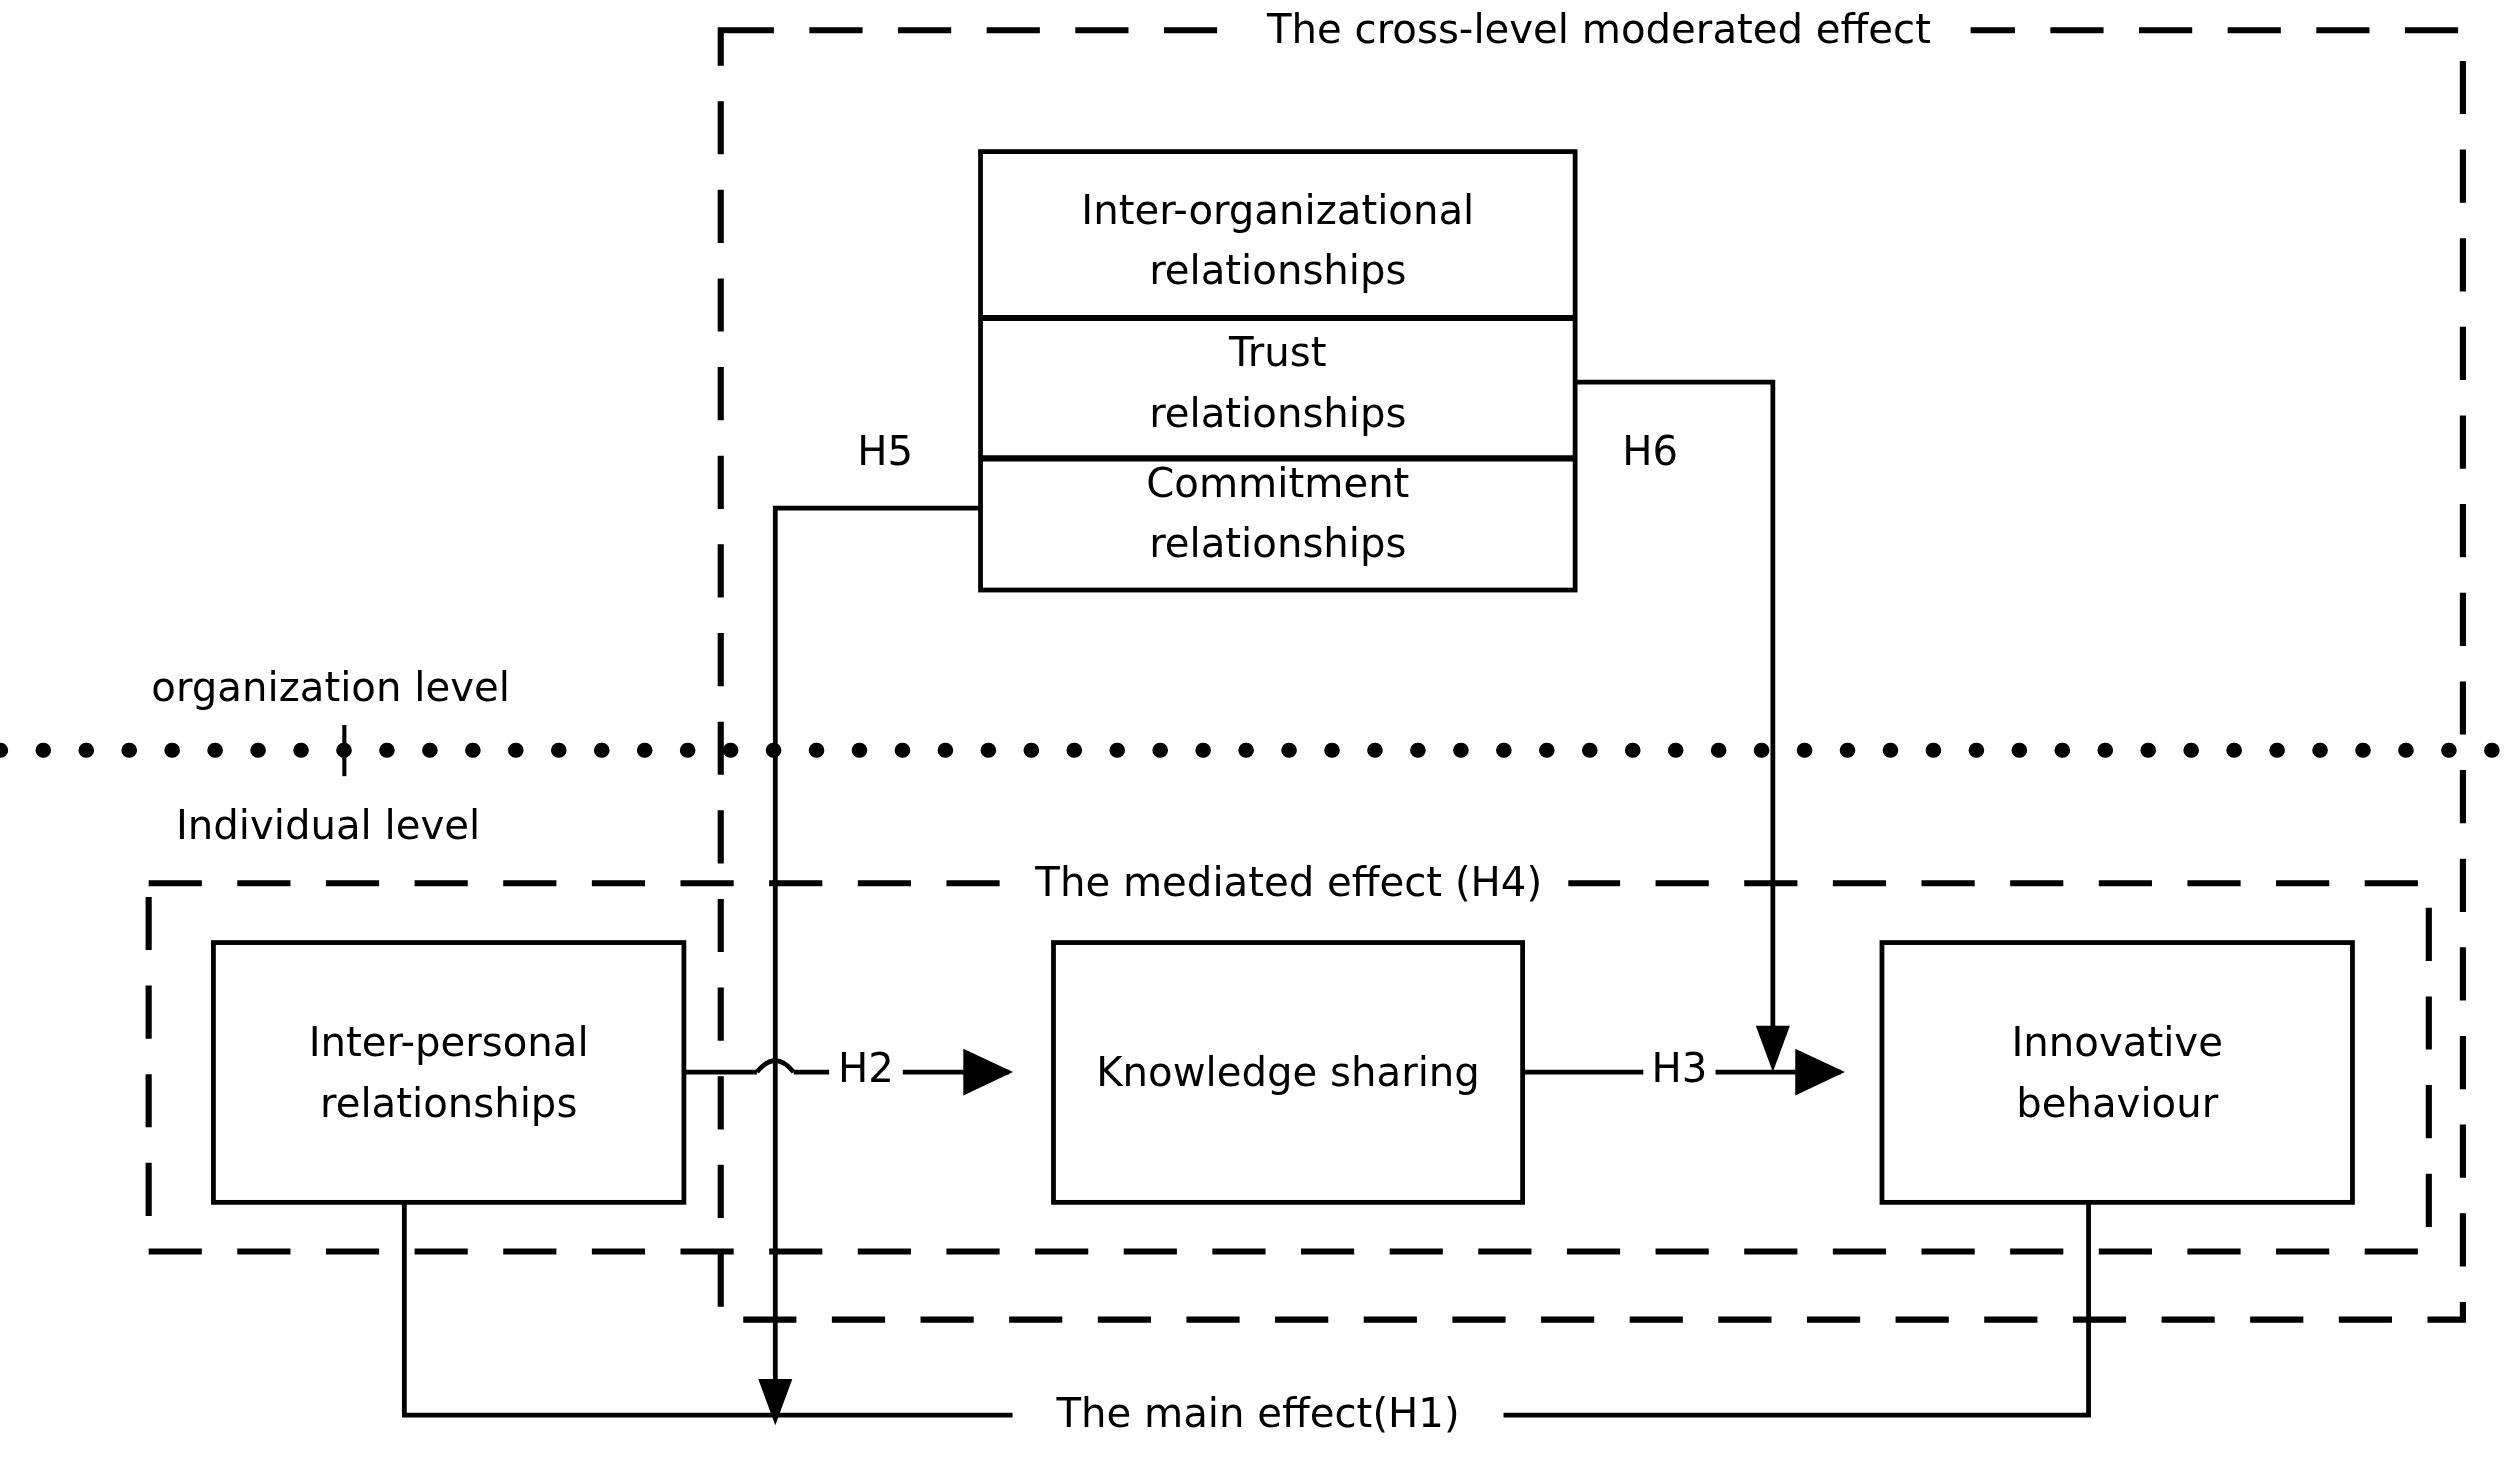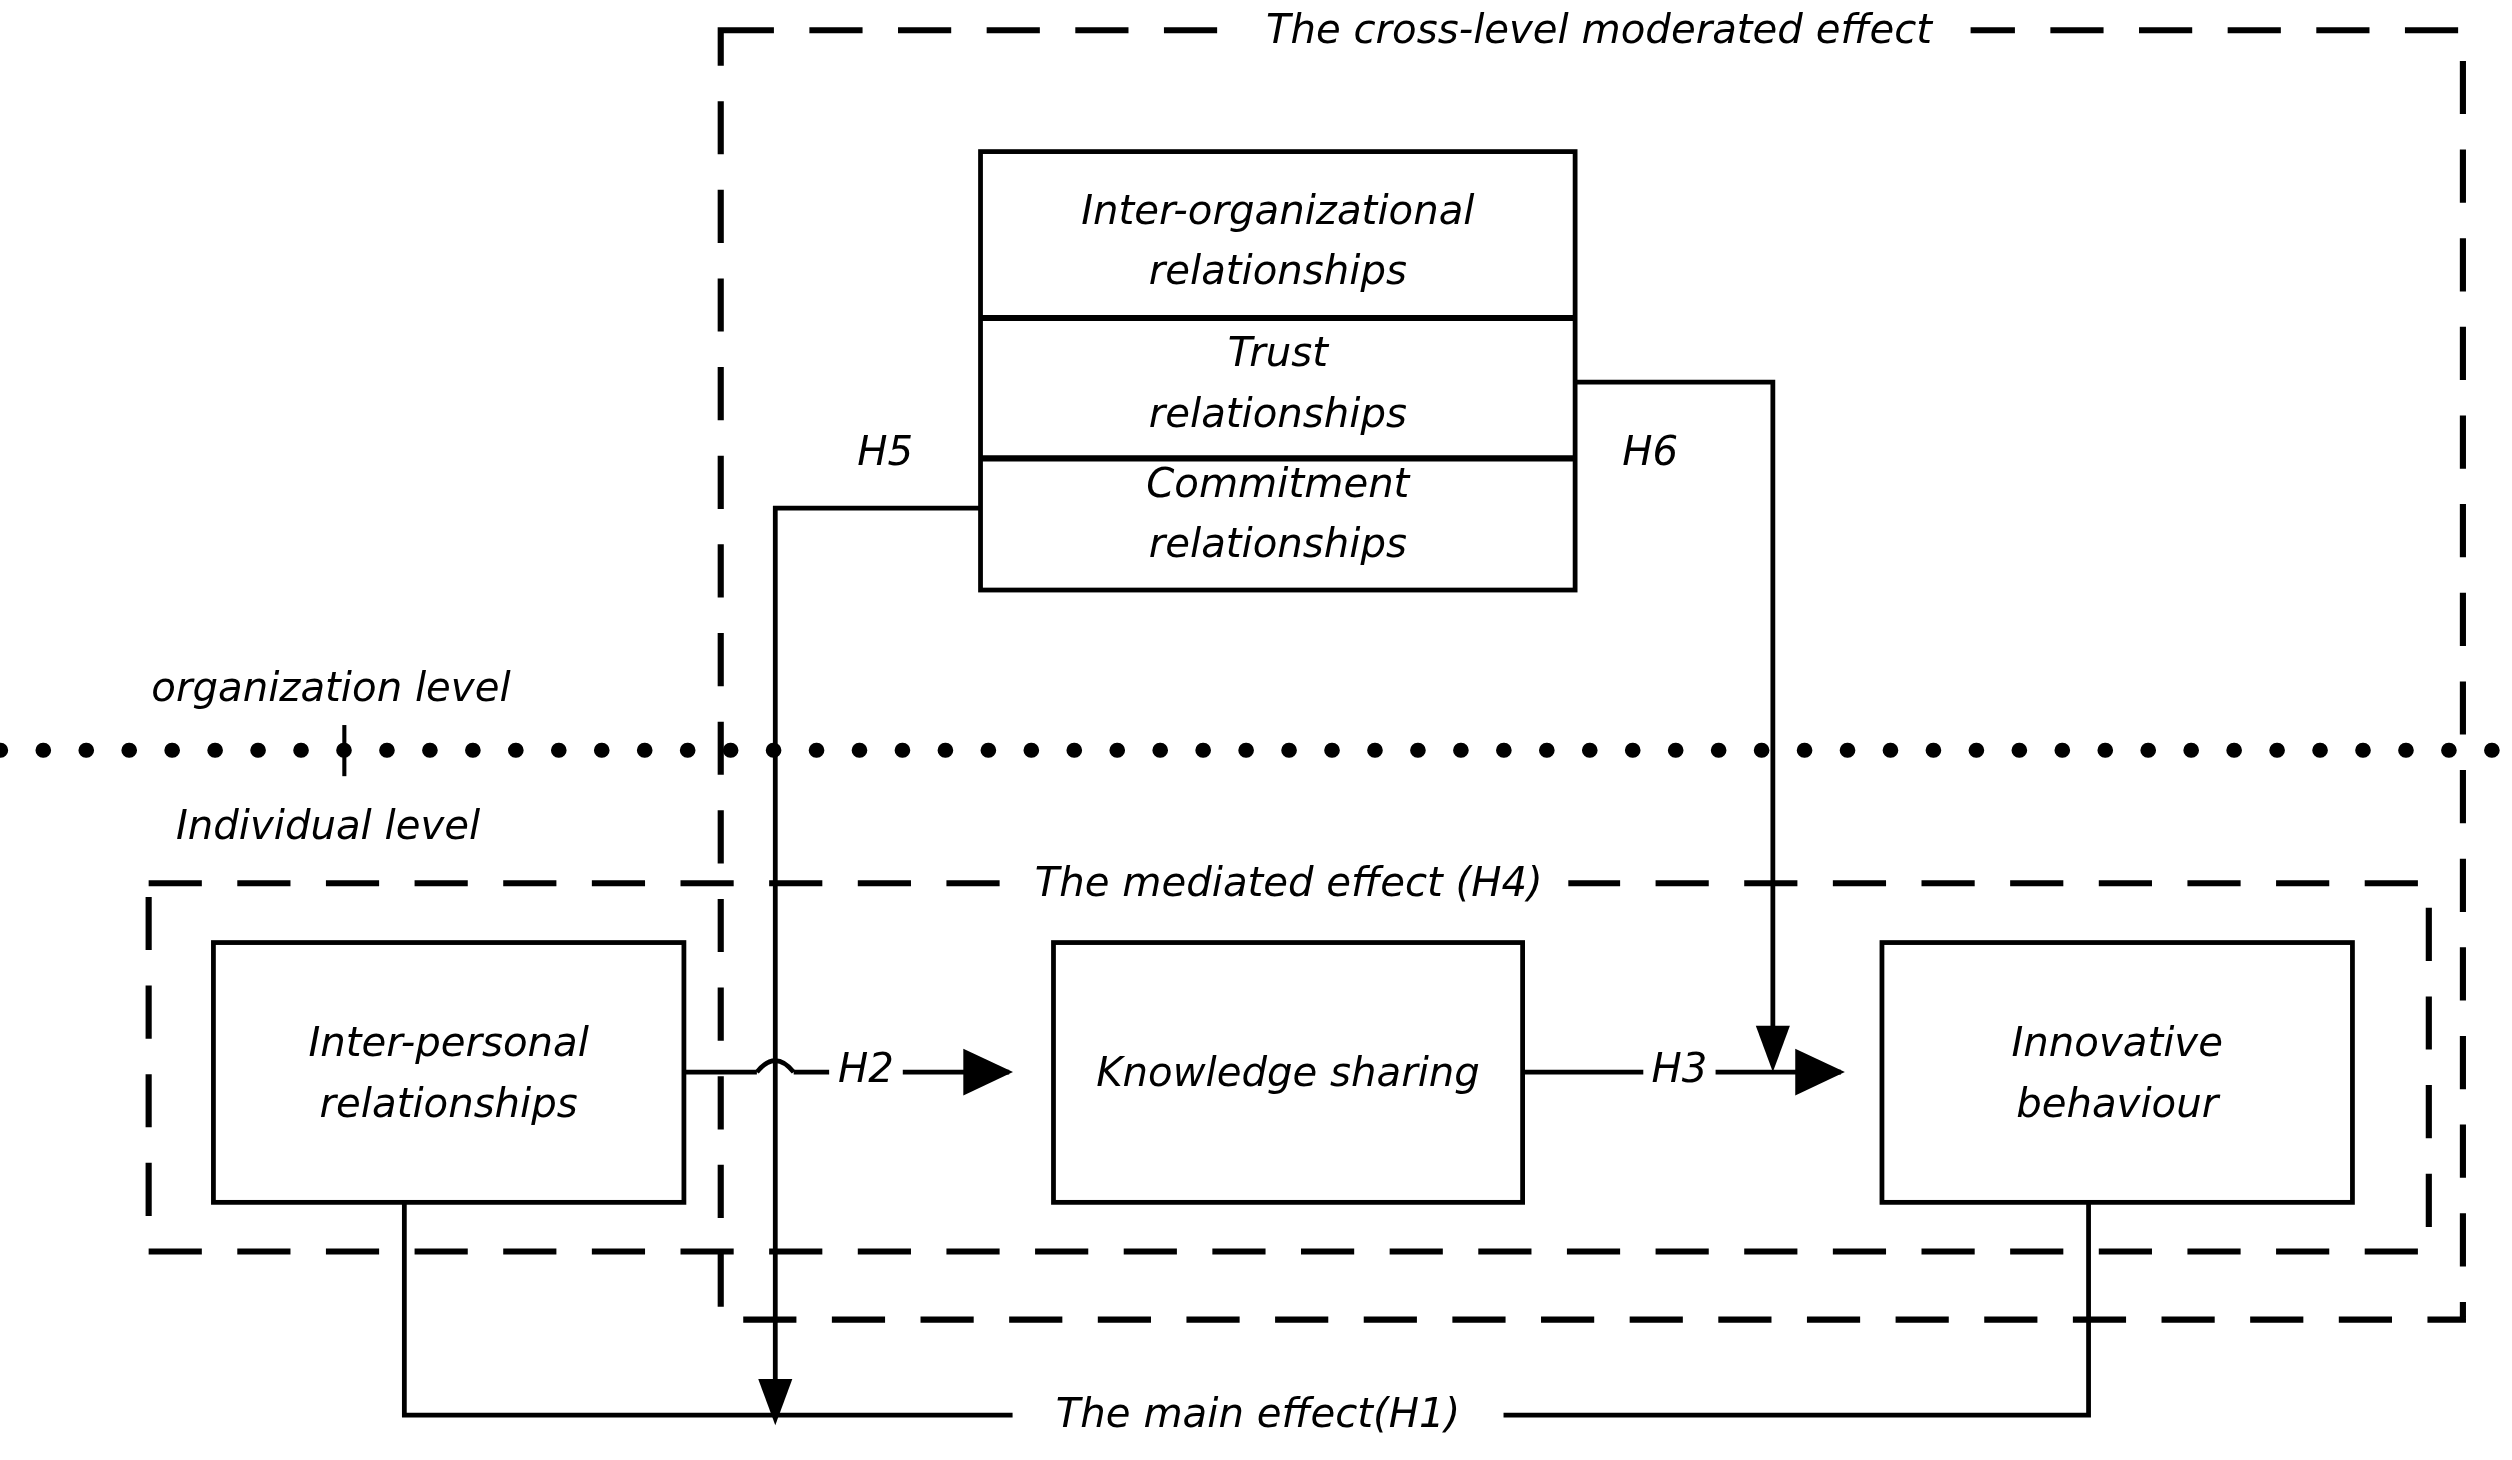--- a/index.html
+++ b/index.html
@@ -1,18 +1,18 @@
 <!DOCTYPE html>
 <html style="font-size:11px"><head>
 <meta charset="utf-8">
 <style>
   html,body{margin:0;padding:0;background:#ffffff;}
   body{width:2512px;height:1461px;overflow:hidden;
        font-family:"DejaVu Sans","Liberation Sans",sans-serif;}
-  #stage{position:relative;width:2512px;height:1448px;background:#fff;font-style:italic;}
+  #stage{position:relative;width:2512px;height:1448px;background:#fff;}
   svg{position:absolute;left:0;top:0;width:2512px;height:1461px;}
   .node-label{font-size:59px;fill:#000;text-anchor:middle;dominant-baseline:middle;}
   .edge-label{font-size:59px;fill:#000;text-anchor:middle;dominant-baseline:middle;}
   .band-label{font-size:59px;fill:#000;text-anchor:start;dominant-baseline:middle;}
   .group-label{font-size:59px;fill:#000;text-anchor:middle;dominant-baseline:middle;}
   .lbl-bg{fill:#ffffff;stroke:none;}
   .solid{stroke:#000;fill:none;stroke-width:7;}
   .boxline{stroke:#000;fill:#fff;stroke-width:7;}
   .divider{stroke:#000;stroke-width:9;}
   .dash-group{stroke:#000;fill:none;stroke-width:9;stroke-dasharray:78 52;}

